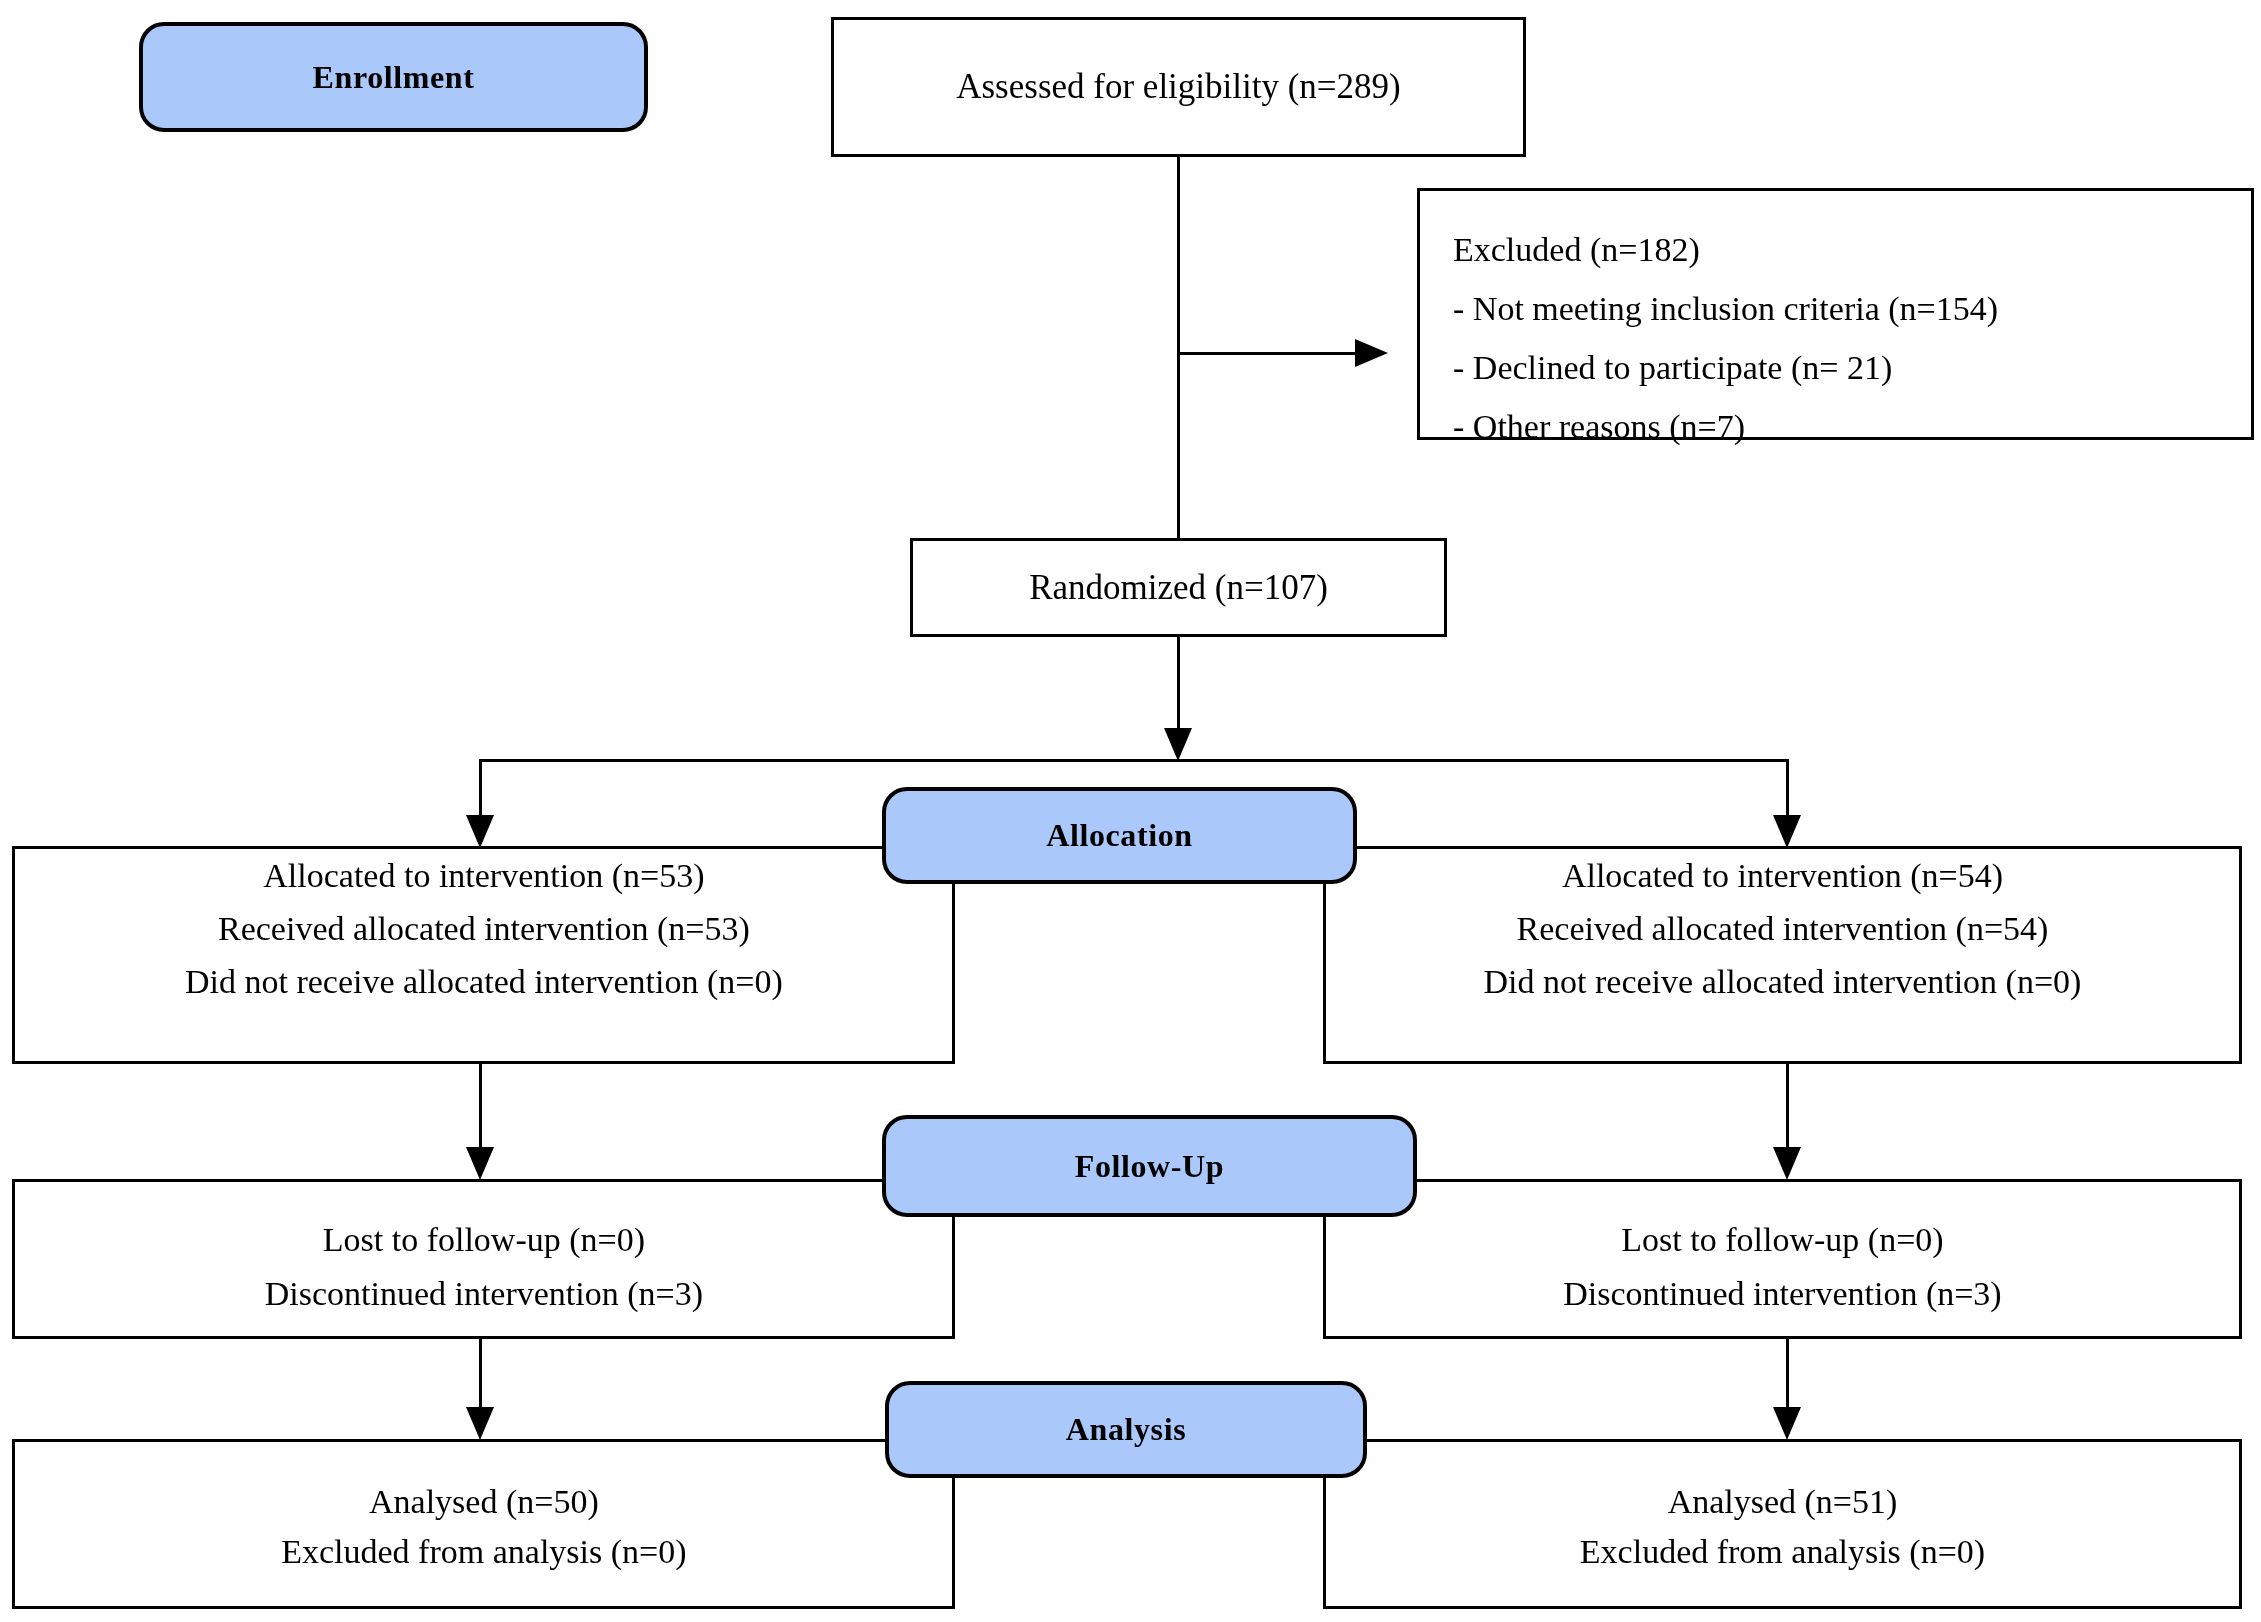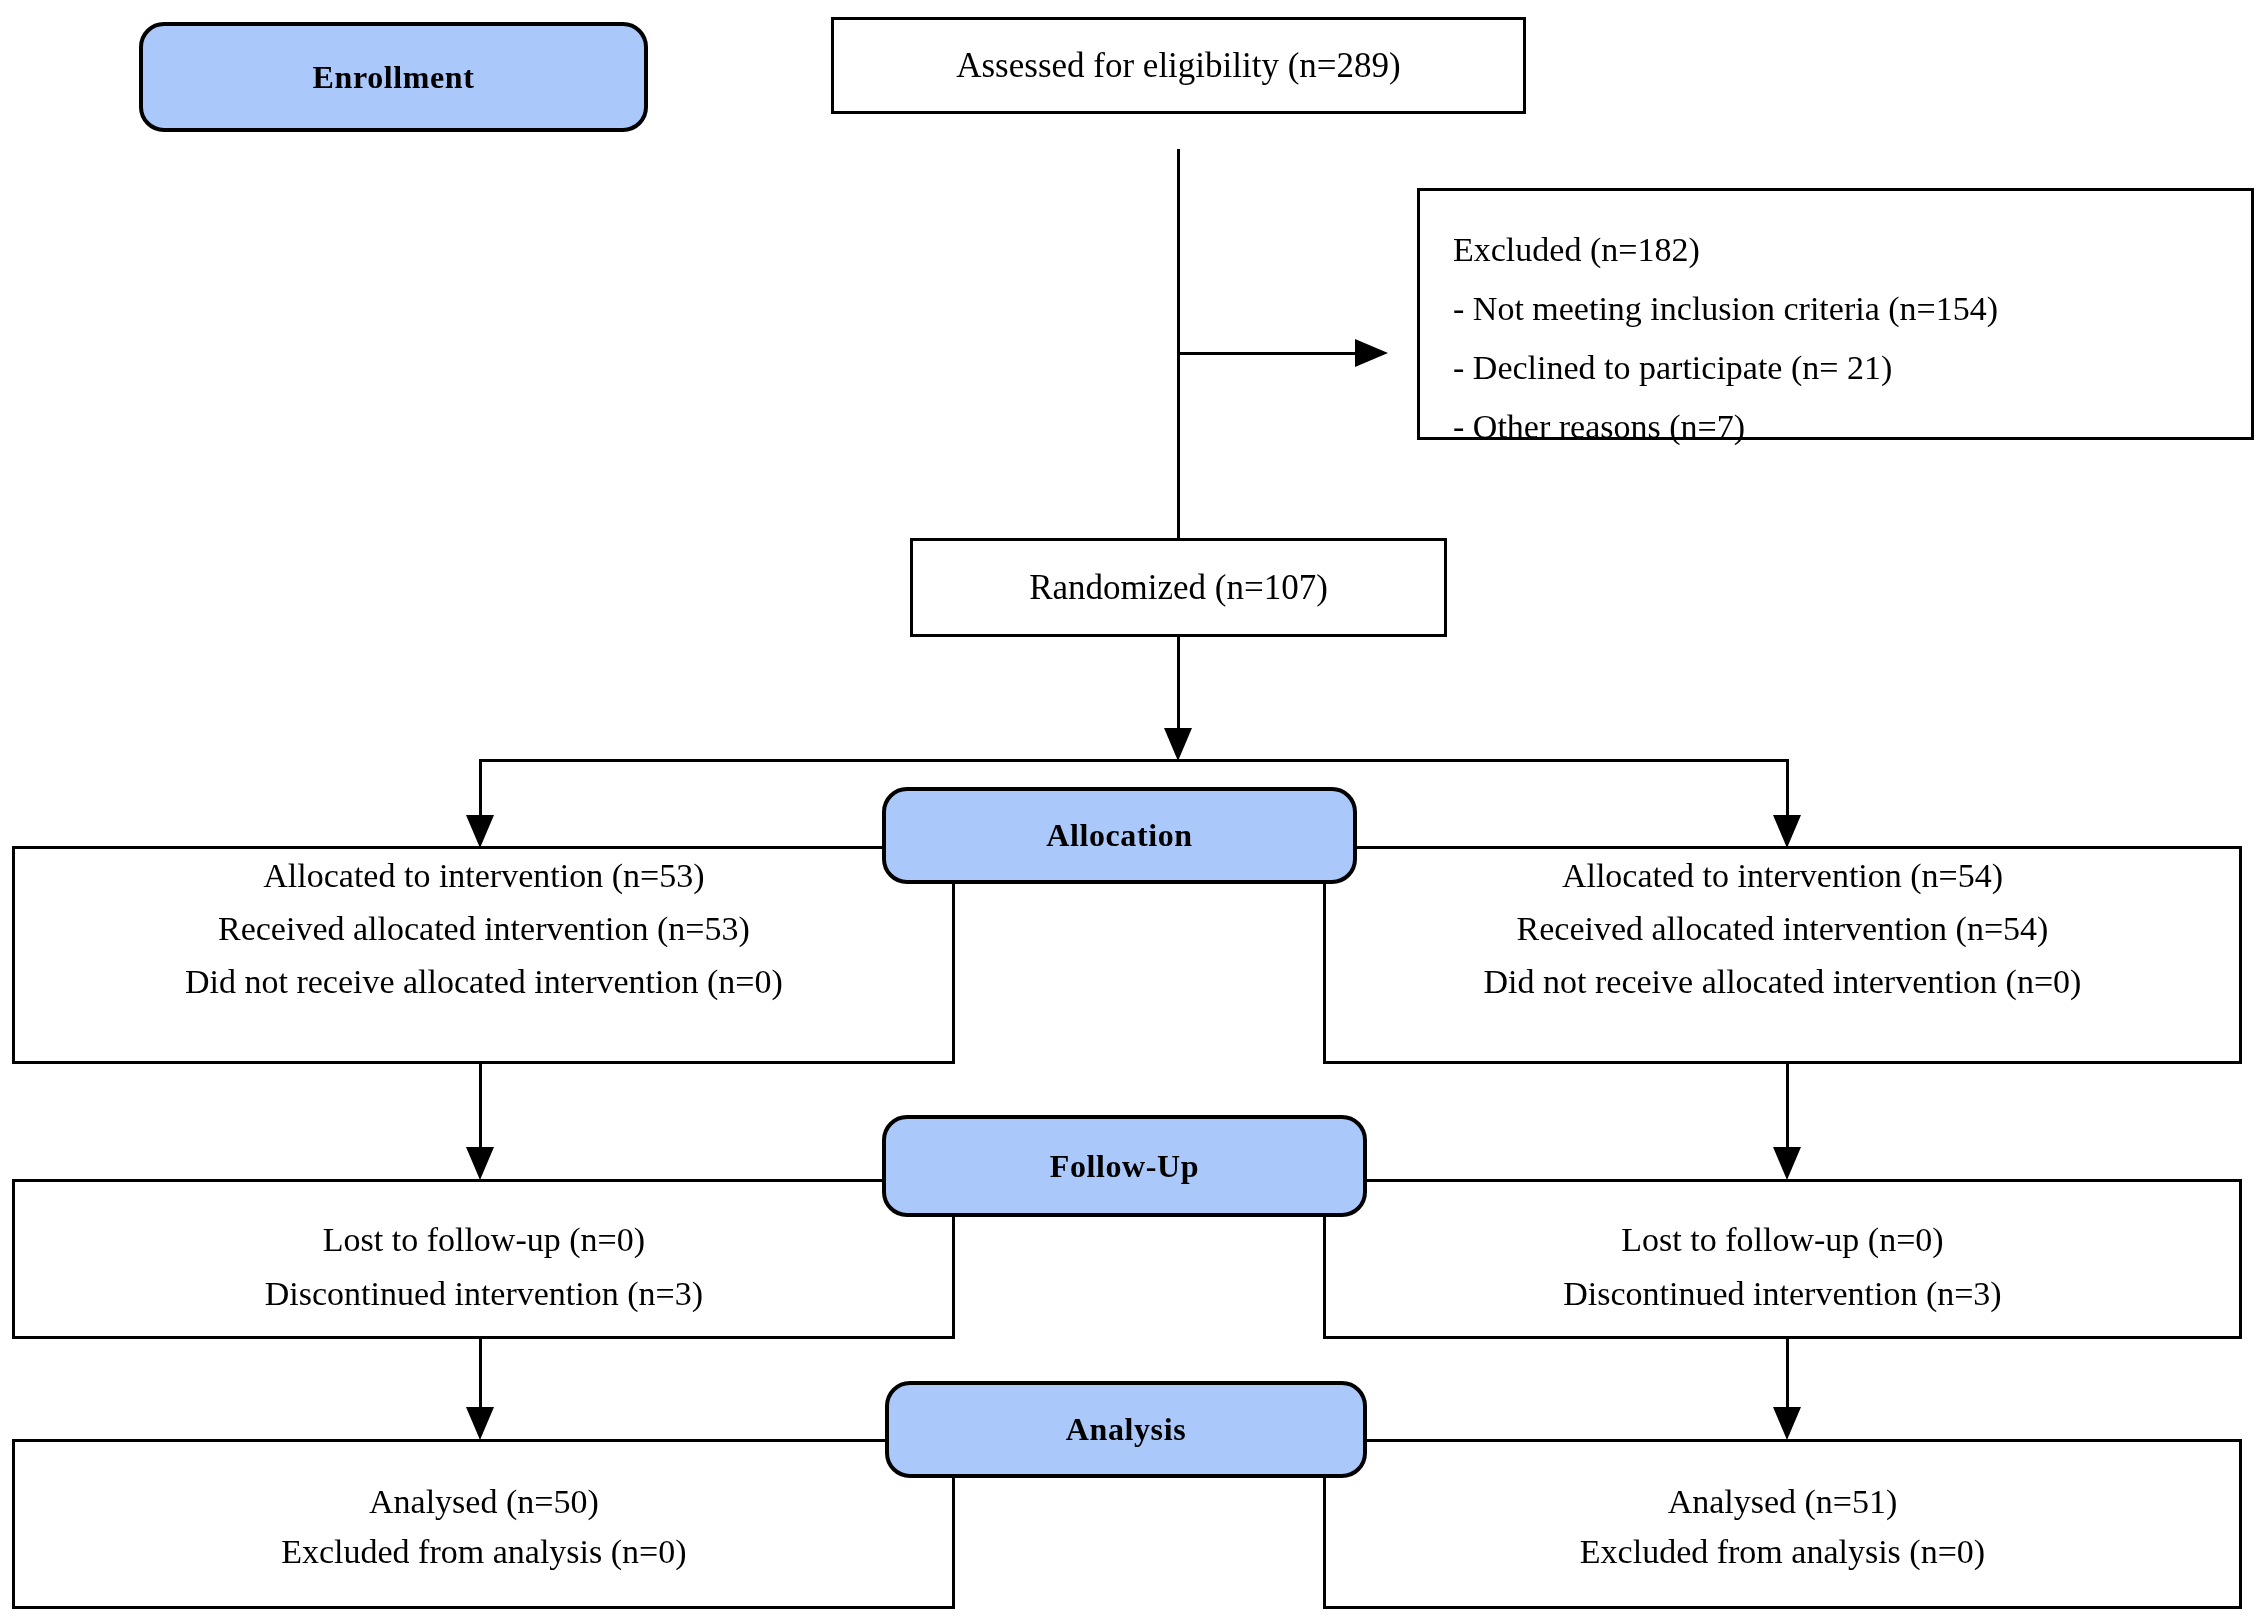--- a/index.html
+++ b/index.html
@@ -90,21 +90,21 @@
 
   <div class="connector" style="left:479px;top:1338px;width:3.4px;height:71px;"></div>
   <div class="arrowhead down" style="left:466px;top:1407px;"></div>
   <div class="connector" style="left:1786px;top:1338px;width:3.4px;height:71px;"></div>
   <div class="arrowhead down" style="left:1773px;top:1407px;"></div>
 
   <div class="badge fs-badge" style="left: 139px; top: 22px; width: 509px; height: 110px;">
     <span style="position:relative;">Enrollment</span>
   </div>
 
-  <div class="box center-text fs-node" style="left:831px;top:17px;width:695px;height:97px;text-align:right;">
+  <div class="box center-text fs-node" style="left:831px;top:17px;width:695px;height:140px;text-align:right;">
     <span>Assessed for eligibility (n=289)</span>
   </div>
 
   <div class="box left-text fs-body" style="left:1417px;top:188px;width:837px;height:252px;padding:29px 22.6px 0 33px;line-height:59px;">
     <div class="lines">
       <span class="line">Excluded (n=182)</span>
       <span class="line">- Not meeting inclusion criteria (n=154)</span>
       <span class="line">- Declined to participate (n= 21)</span>
       <span class="line">- Other reasons (n=7)</span>
     </div>
@@ -137,21 +137,21 @@
       <span class="line">Lost to follow-up (n=0)</span>
       <span class="line">Discontinued intervention (n=3)</span>
     </div>
   </div>
   <div class="box fs-body" style="left:1323px;top:1179px;width:919px;height:160px;padding-top:31px;line-height:54px;">
     <div class="lines">
       <span class="line">Lost to follow-up (n=0)</span>
       <span class="line">Discontinued intervention (n=3)</span>
     </div>
   </div>
-  <div class="badge fs-badge" style="left:882px;top:1115px;width:485px;height:102px;">
+  <div class="badge fs-badge" style="left:882px;top:1115px;width:535px;height:102px;">
     <span>Follow-Up</span>
   </div>
 
   <div class="box fs-body" style="left:12.4px;top:1439px;width:943px;height:170px;padding-top:35px;line-height:50px;">
     <div class="lines">
       <span class="line">Analysed (n=50)</span>
       <span class="line">Excluded from analysis (n=0)</span>
     </div>
   </div>
   <div class="box fs-body" style="left:1323px;top:1439px;width:919px;height:170px;padding-top:35px;line-height:50px;">

